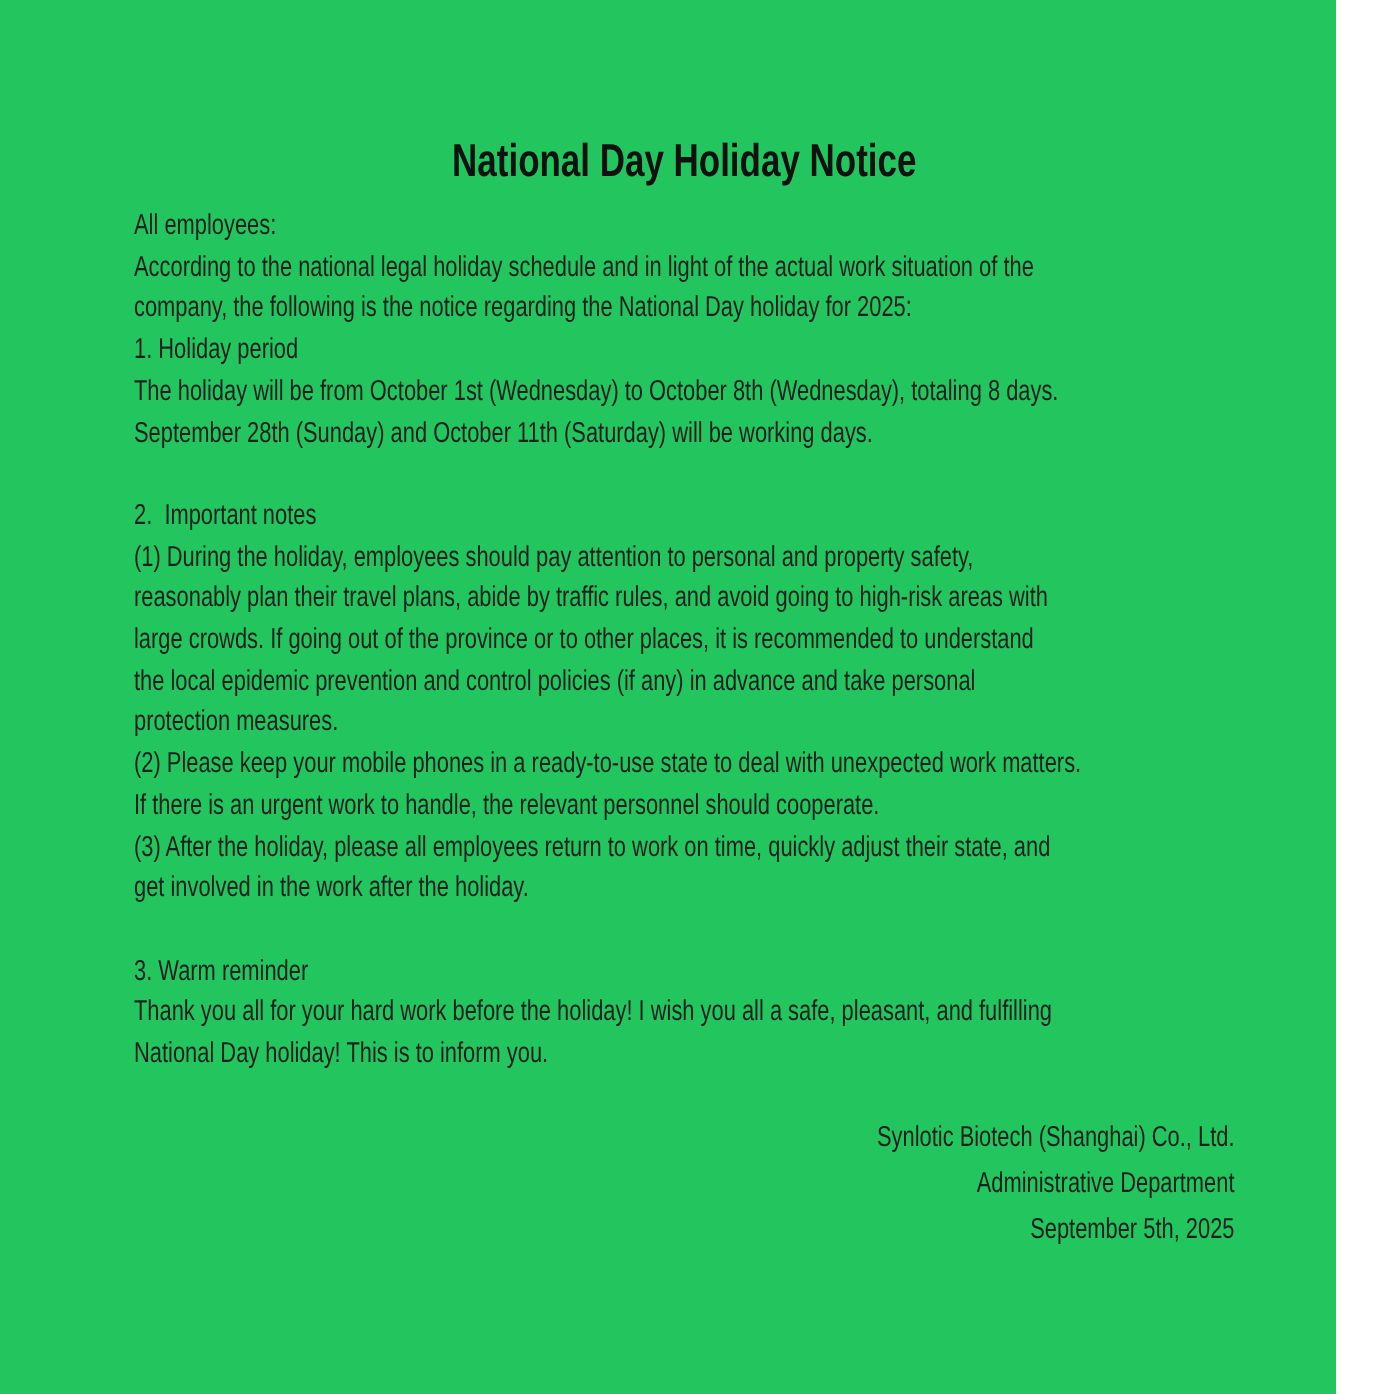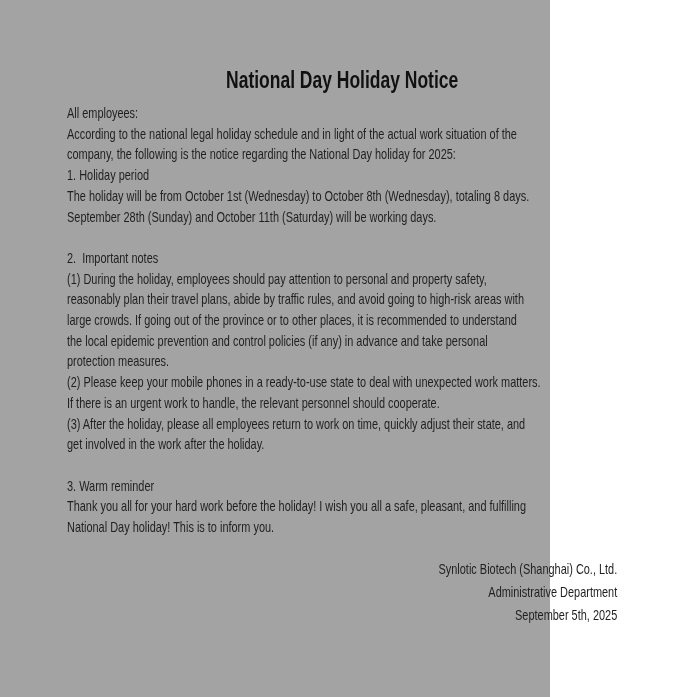--- a/index.html
+++ b/index.html
@@ -7,23 +7,23 @@
     padding: 0;
   }
   body {
     width: 694px;
     height: 697px;
     background: #ffffff;
     overflow: hidden;
   }
   .page {
     position: relative;
-    width: 550px;
+    width: 668px;
     height: 697px;
-    background: #a3a3a3;
+    background: #22c55e;
     font-family: "Liberation Sans", sans-serif;
     color: #1f1f1f;
   }
   
   .content {
     position: absolute;
     left: 67px;
     top: 0;
     width: 724px;
     transform: scaleX(0.76);

